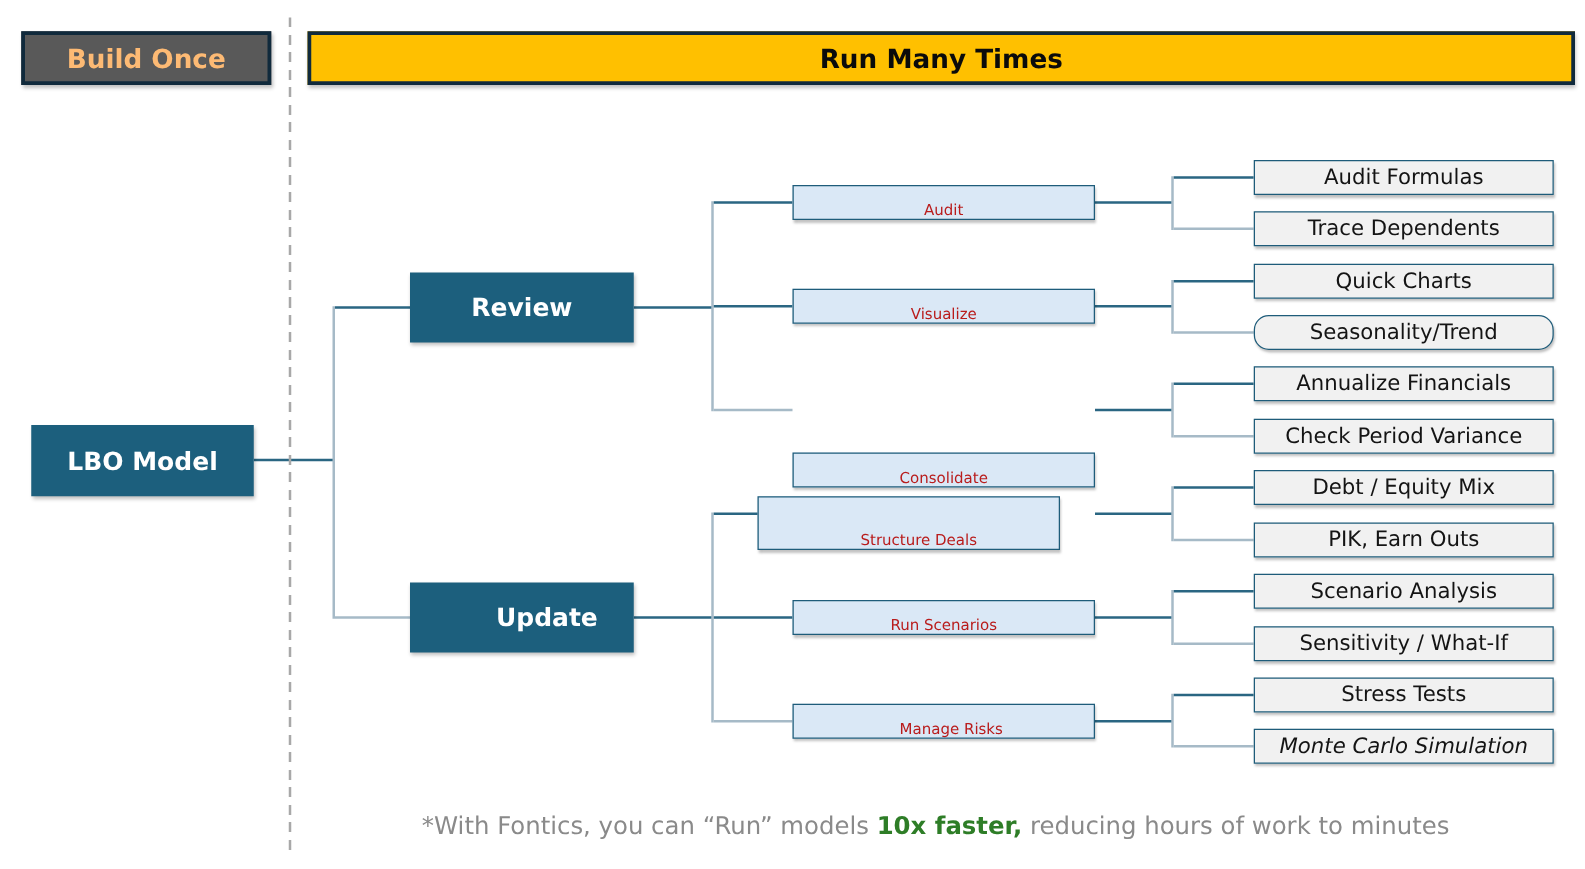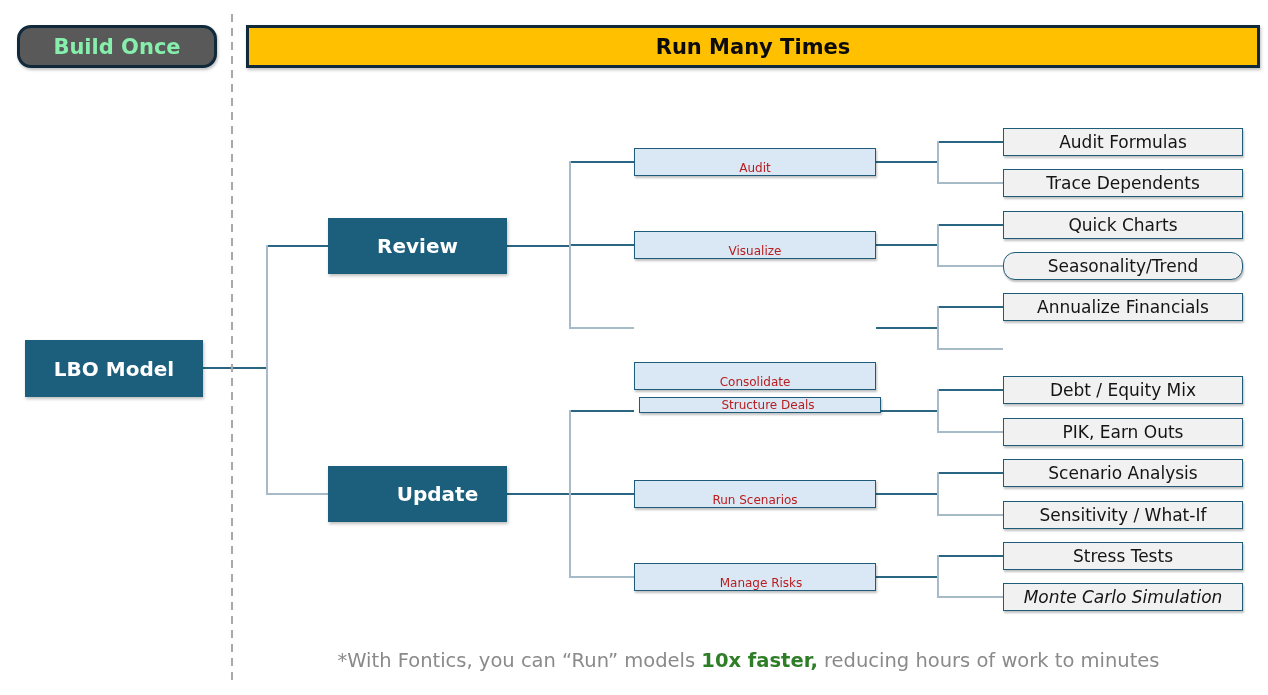--- a/index.html
+++ b/index.html
@@ -3,21 +3,21 @@
 <meta charset="utf-8">
 <style>
   html,body{margin:0;padding:0;background:#ffffff;}
   .canvas{
     position:relative;width:1268px;height:695px;background:#ffffff;overflow:hidden;
     font-family:"DejaVu Sans","Liberation Sans",sans-serif;
   }
   .box{position:absolute;display:flex;align-items:center;justify-content:center;box-sizing:border-box;}
   
   .hdr{border:3px solid #102A3C;font-weight:bold;font-size:21px;box-shadow:1px 2px 3px rgba(0,0,0,.25);}
-  .hdr-gray{background:#595959;color:#86efac;border-radius:14px;}
+  .hdr-gray{background:#595959;color:#fdba74;}
   .hdr-gold{background:#FFC000;color:#0b0b0b;}
   
   .teal{background:#1C5F7D;color:#ffffff;font-weight:bold;font-size:20px;box-shadow:1px 2px 3px rgba(0,0,0,.25);}
   
   .mid{background:#DAE8F6;border:1.5px solid #1E5C7A;color:#b91c1c;font-size:12px;box-shadow:1px 2px 2px rgba(0,0,0,.25);align-items:flex-end;}
   
   .leaf{background:#F1F1F1;border:1.5px solid #1E5C7A;color:#141414;font-size:17px;box-shadow:1px 2px 2px rgba(0,0,0,.25);}
   
   .line{position:absolute;z-index:0;}
   .line-dark{background:#2A6682;}
@@ -62,21 +62,21 @@
 
   <div class="box mid node" style="left:634px;top:148px;width:242px;height:28px;">
     <span>Audit</span>
   </div>
   <div class="box mid node" style="left:634px;top:231px;width:242px;height:28px;">
     <span>Visualize</span>
   </div>
   <div class="box mid node" style="left:634px;top:314px;width:242px;height:28px;margin-top:48px;">
     <span>Consolidate</span>
   </div>
-  <div class="box mid node" style="left:639px;top:397px;width:242px;height:16px;padding-left:16px;">
+  <div class="box mid node" style="left:606px;top:397px;width:242px;height:43px;padding-left:16px;">
     <span>Structure Deals</span>
   </div>
   <div class="box mid node" style="left:634px;top:480px;width:242px;height:28px;">
     <span>Run Scenarios</span>
   </div>
   <div class="box mid node" style="left:634px;top:563px;width:242px;height:28px;padding-left:12px;">
     <span>Manage Risks</span>
   </div>
 
   <div class="box leaf node" style="left:1003px;top:128px;width:240px;height:28px;">
@@ -86,20 +86,23 @@
     <span>Trace Dependents</span>
   </div>
   <div class="box leaf node" style="left:1003px;top:211px;width:240px;height:28px;">
     <span>Quick Charts</span>
   </div>
   <div class="box leaf node" style="left:1003px;top:252px;width:240px;height:28px;border-radius:12px;">
     <span>Seasonality/Trend</span>
   </div>
   <div class="box leaf node" style="left:1003px;top:293px;width:240px;height:28px;">
     <span>Annualize Financials</span>
+  </div>
+  <div class="box leaf node" style="left:1003px;top:335px;width:240px;height:28px;">
+    <span>Check Period Variance</span>
   </div>
   <div class="box leaf node" style="left:1003px;top:376px;width:240px;height:28px;">
     <span>Debt / Equity Mix</span>
   </div>
   <div class="box leaf node" style="left:1003px;top:418px;width:240px;height:28px;">
     <span>PIK, Earn Outs</span>
   </div>
   <div class="box leaf node" style="left:1003px;top:459px;width:240px;height:28px;">
     <span>Scenario Analysis</span>
   </div>

